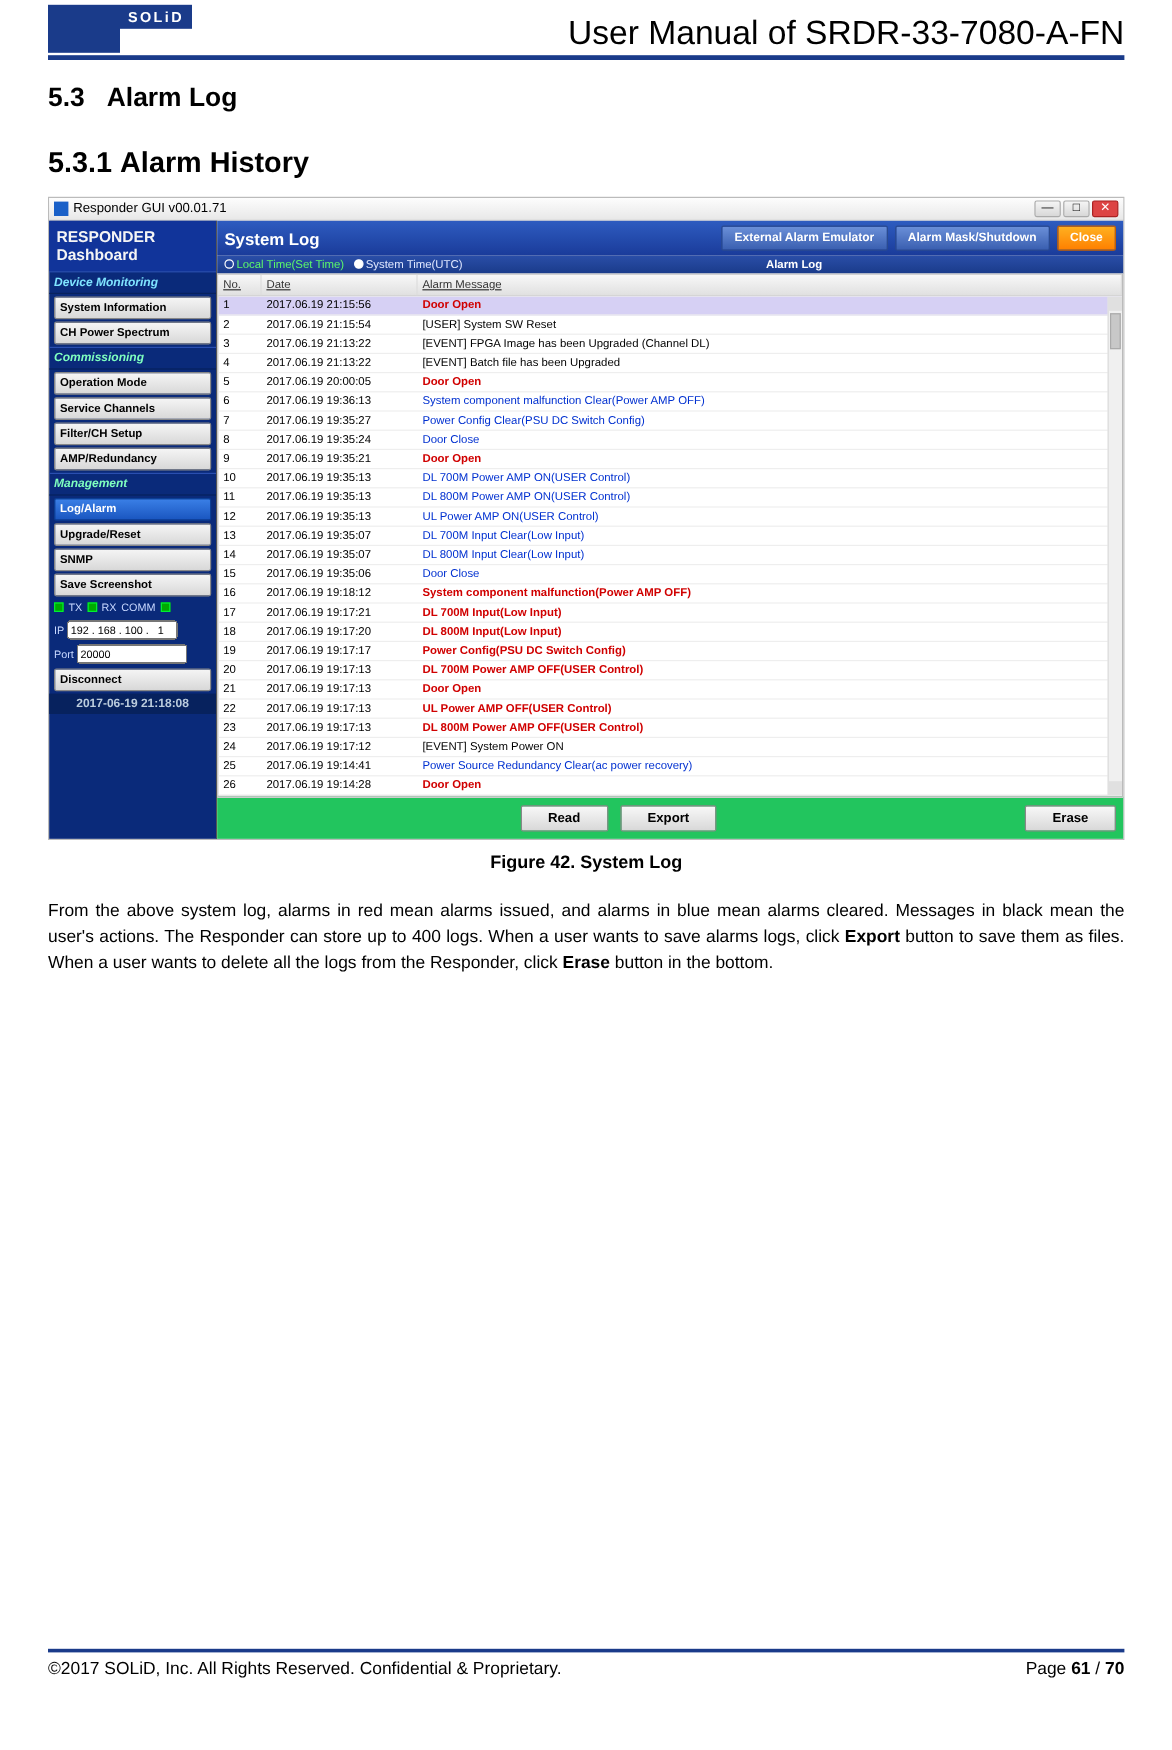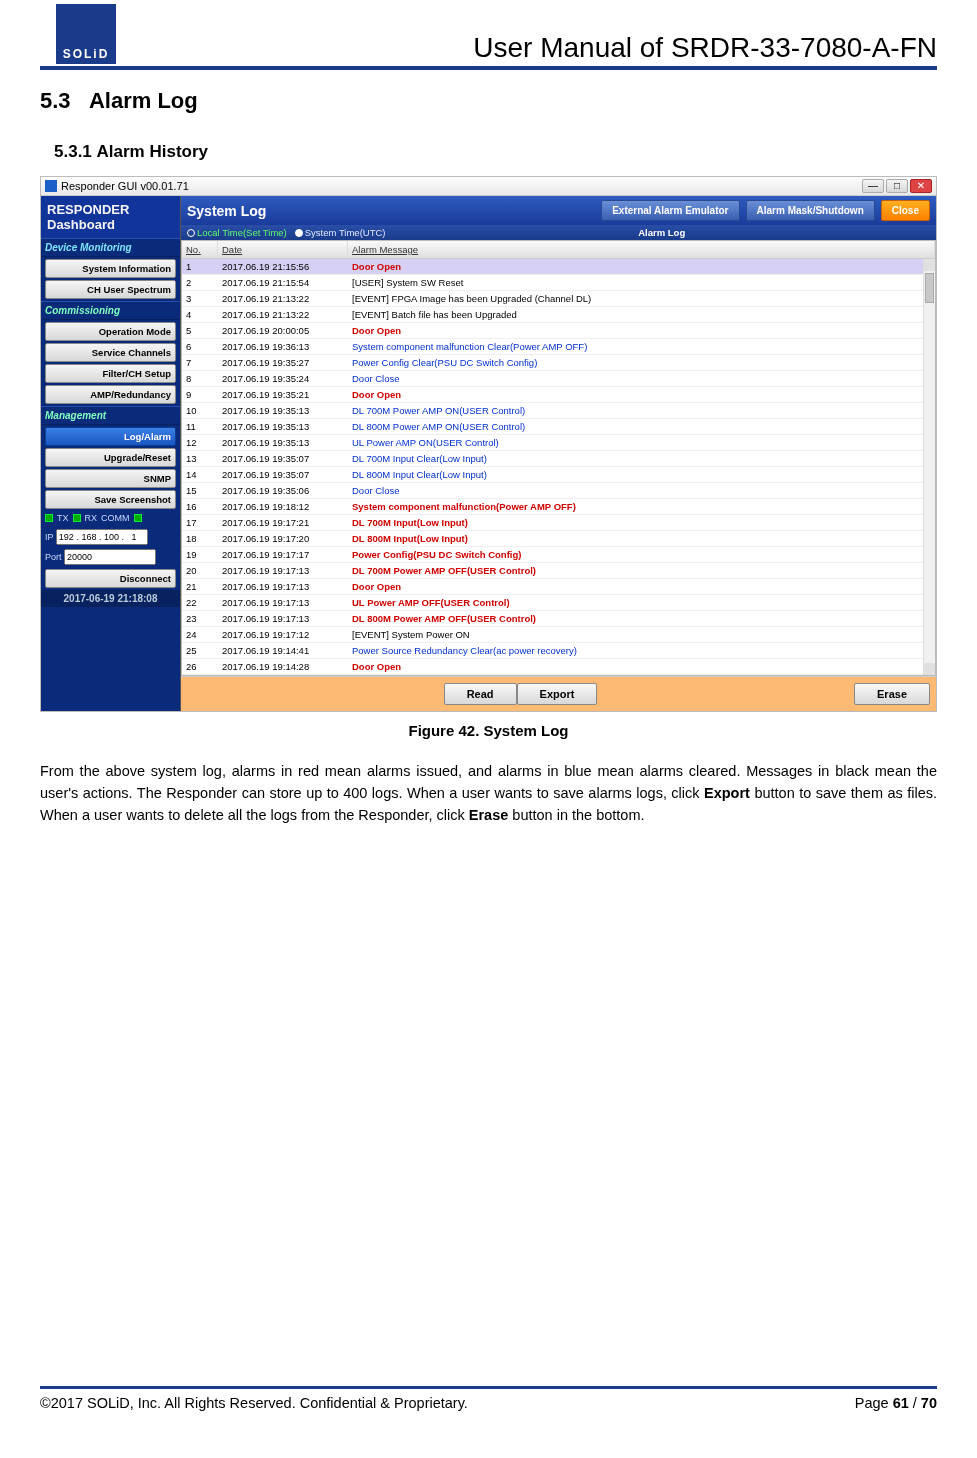--- a/index.html
+++ b/index.html
@@ -1,43 +1,43 @@
 <!DOCTYPE html>
 <html><head>
 <meta charset="utf-8">
 <style>
   * { box-sizing: border-box; margin: 0; padding: 0; }
   body { font-family: Arial, sans-serif; background: #fff; width: 977px; margin: 0 auto; font-size: 12px; color: #000; }
   .page { padding: 0 40px 40px; }
 
   
   .hdr { display: flex; align-items: flex-end; justify-content: space-between; border-bottom: 4px solid #1a3b8a; padding-bottom: 2px; padding-top: 4px; }
-  .logo-wrap { display:flex; flex-direction:column; align-items:flex-start;margin-left:16px; }
+  .logo-wrap { display:flex; flex-direction:row; align-items:flex-start; }
   .logo-sq { width:60px; height:40px; background:#1a3b8a; }
   .logo-txt { width:60px; height:20px; background:#1a3b8a; color:#fff; font-weight:bold; letter-spacing:2px; display:flex; align-items:center; justify-content:center; font-size:12px; }
   .hdr-title { font-size: 28px; color:#000; }
 
   
   .h-sec { font-size: 22px; font-weight: bold; margin: 18px 0 28px; }
-  .h-sub { font-size: 17px; font-weight: bold; margin: 10px 14px 14px; }
+  .h-sub { font-size: 24px; font-weight: bold; margin: 10px 0 14px; }
 
   
   .screenshot { border: 1px solid #bbb; background:#f8f8f8; font-size:10px; }
   .ss-titlebar { display:flex; align-items:center; justify-content:space-between; background:linear-gradient(#fdfdfd,#e8e8e8); border-bottom:1px solid #ccc; padding:2px 4px; font-size:11px; }
   .ss-titlebar .left { display:flex; align-items:center; gap:4px; }
   .ss-sq { width:12px; height:12px; background:#1a60c8; }
   .winbtns { display:flex; gap:2px; }
   .winbtn { width:22px; height:14px; background:linear-gradient(#f5f5f5,#d8d8d8); border:1px solid #aaa; border-radius:2px; text-align:center; line-height:12px; font-size:10px; }
   .winbtn.close { background:#d44; color:#fff; border-color:#a22; }
 
   .ss-body { display:flex; }
   .sidebar { width:140px; background:#0a2a7a; color:#fff; font-size:10px; border-right:1px solid #555; }
   .sb-head { background:#11349a; color:#f5f5f5; font-weight:bold; font-style:normal; padding:6px 6px; font-size:13px; }
   .sb-section-title { font-style:italic; font-weight:bold; color:#7fe4ff; padding:3px 4px; font-size:10px; border-top:1px solid #2a4fb0; border-bottom:1px solid #07225e; }
-  .sb-btn { margin:2px 4px; padding:3px 4px; background:linear-gradient(#f5f5f5,#d8d8d8); color:#000; font-weight:bold; border:1px solid #888; border-radius:2px; font-size:9.5px; text-align:right; }
+  .sb-btn { margin:2px 4px; padding:3px 4px; background:linear-gradient(#f5f5f5,#d8d8d8); color:#000; font-weight:bold; border:1px solid #888; border-radius:2px; font-size:9.5px; text-align:left; }
   .sb-btn.active { background:linear-gradient(#3a7fe6,#1a56c0); color:#fff; border-color:#0b3e95; }
   .ipblock { margin:4px; font-size:9px; color:#c8d8ff; }
   .ipblock input { width:92px; font-size:9px; padding:1px; }
   .led-row { display:flex; gap:4px; padding:2px 4px; font-size:9px; color:#c8d8ff; align-items:center; }
   .led { width:8px; height:8px; border:1px solid #0e3; background:#0a0; display:inline-block; }
   .sb-time { background:#07225e; color:#bcd; text-align:center; font-size:10px; padding:3px; font-weight:bold; }
 
   .main { flex:1; background:#e8e8e8; display:flex; flex-direction:column; }
   .main-topbar { background:linear-gradient(#2e5cc0,#1a3b9a); color:#fff; display:flex; align-items:center; padding:4px 6px; font-weight:bold; font-size:14px; gap:6px; }
   .main-topbar .spacer{flex:1;}
@@ -61,21 +61,21 @@
   .c-date { width:130px; }
   .c-msg { flex:1; }
   .msg-red { color:#d00000;font-weight:bold; }
   .msg-blue { color:#0030d0; }
   .msg-black { color:#000; }
   .scrollbar-v { position:absolute; right:0; top:0; bottom:0; width:12px; background:#f0f0f0; border-left:1px solid #ddd; }
   .scrollbar-v::before, .scrollbar-v::after { content:""; position:absolute; left:0; right:0; height:12px; background:#e0e0e0; }
   .scrollbar-v::before{top:0;} .scrollbar-v::after{bottom:0;}
   .thumb { position:absolute; left:1px; right:1px; top:14px; height:30px; background:#c8c8c8; border:1px solid #aaa; }
 
-  .footbar { background:#fdba74; border-top:1px solid #ccc; display:flex; align-items:center; padding:6px; }
+  .footbar { background:#22c55e; border-top:1px solid #ccc; display:flex; align-items:center; padding:6px; gap:10px; }
   .footbar .spacer{flex:1;}
   .act-btn { background:linear-gradient(#f8f8f8,#d8d8d8); border:1px solid #888; border-radius:2px; padding:4px 22px; font-size:11px; font-weight:bold; }
 
   .caption { text-align:center; font-weight:bold; font-size:15px; margin:10px 0 22px; }
 
   .body-text { font-size: 14.5px; line-height:1.5; text-align:justify; }
   .body-text b { font-weight:bold; }
 
   .page-footer { border-top:3px solid #1a3b8a; margin-top:560px; padding-top:6px; display:flex; justify-content:space-between; font-size:14.5px; }
 </style>
@@ -115,21 +115,21 @@
 
     <div class="ss-body">
       <div class="sidebar">
         <div class="sb-head">
           <div>RESPONDER</div>
           <div>Dashboard</div>
         </div>
 
         <div class="sb-section-title">Device Monitoring</div>
         <div class="sb-btn">System Information</div>
-        <div class="sb-btn">CH User Spectrum</div>
+        <div class="sb-btn">CH Power Spectrum</div>
 
         <div class="sb-section-title" style="color:#7fffbf">Commissioning</div>
         <div class="sb-btn">Operation Mode</div>
         <div class="sb-btn">Service Channels</div>
         <div class="sb-btn">Filter/CH Setup</div>
         <div class="sb-btn">AMP/Redundancy</div>
 
         <div class="sb-section-title" style="color:#7fffbf">Management</div>
         <div class="sb-btn active">Log/Alarm</div>
         <div class="sb-btn">Upgrade/Reset</div>

